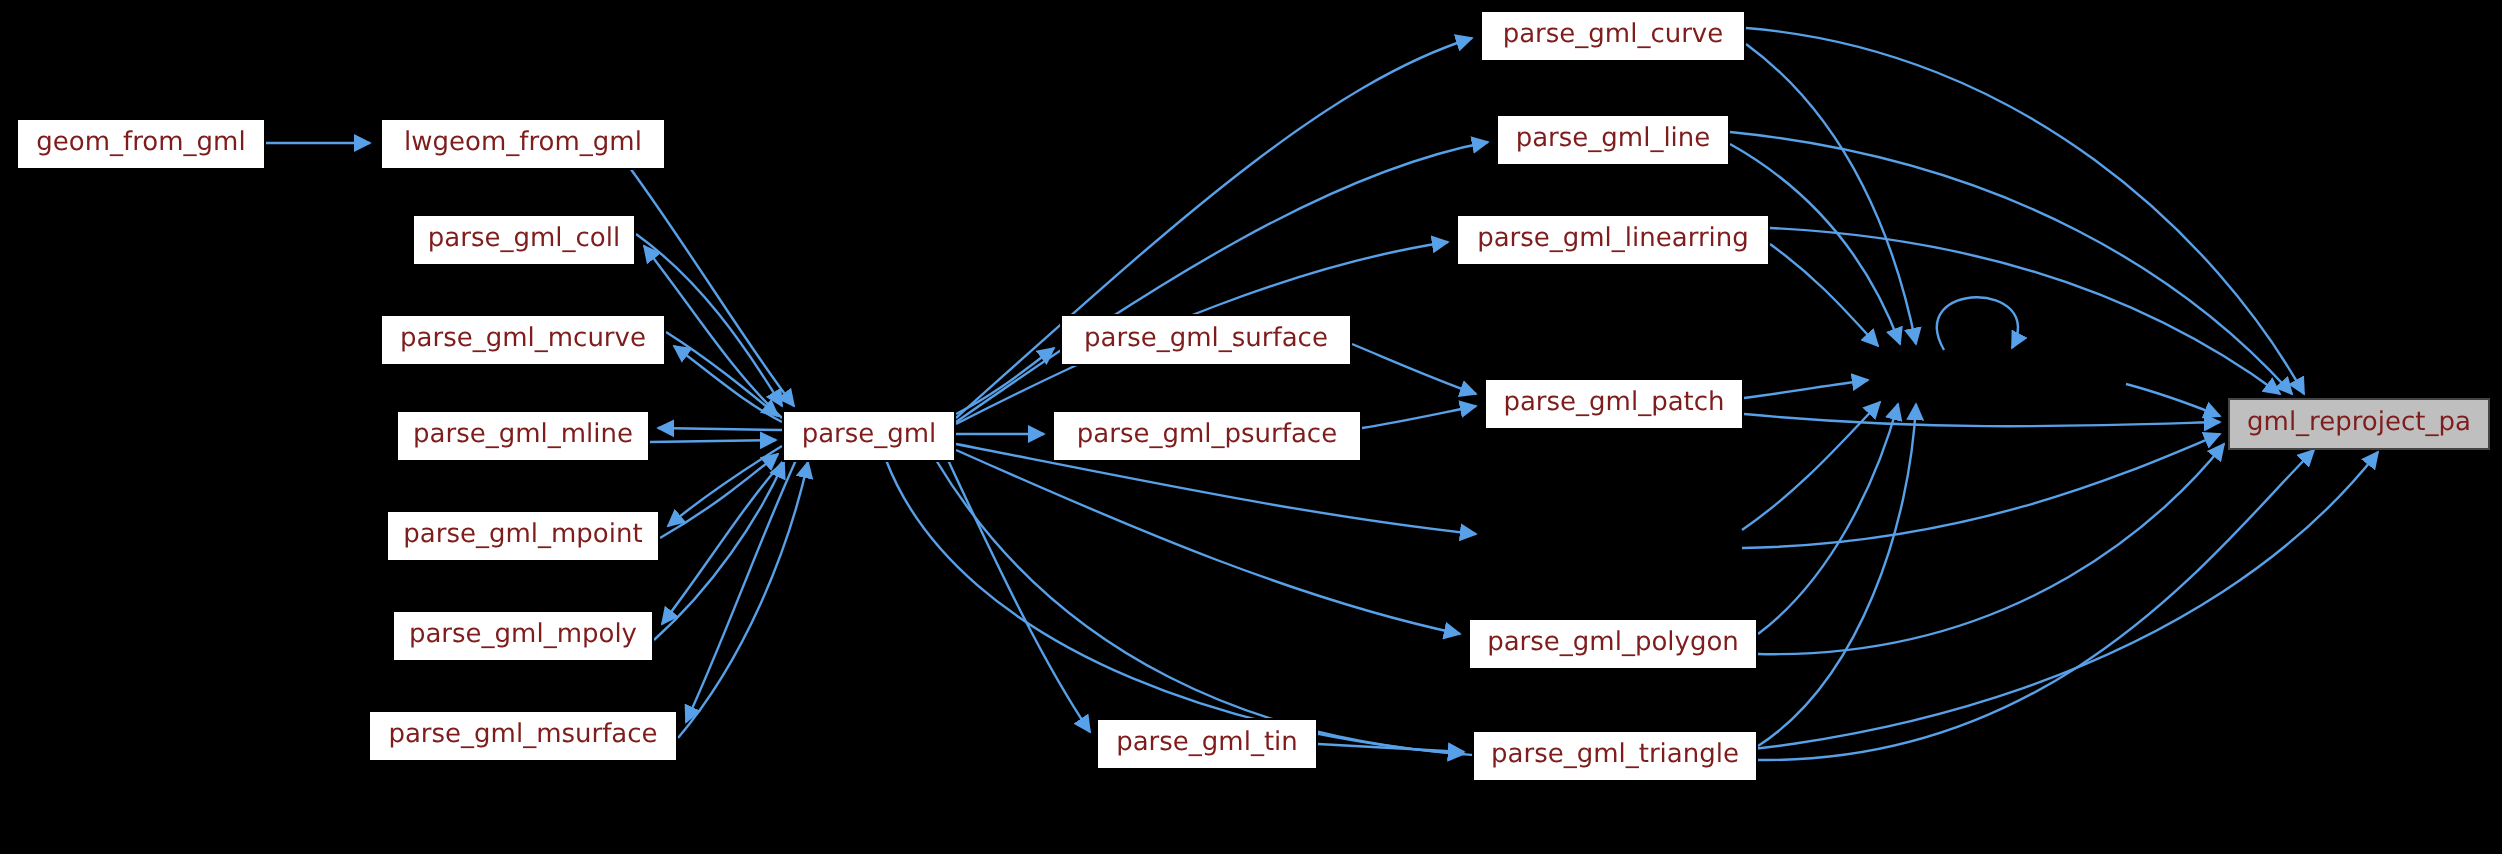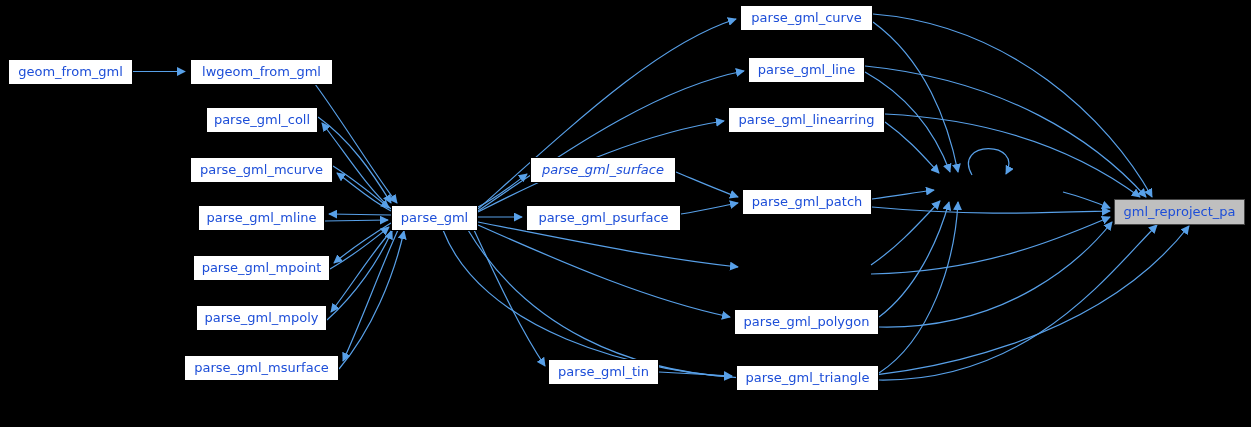--- a/index.html
+++ b/index.html
@@ -1,20 +1,20 @@
 <!DOCTYPE html>
 <html><head>
 <meta charset="utf-8">
 <style>
   html,body{margin:0;padding:0;background:#000;}
   #canvas{position:relative;width:1251px;height:427px;background:#000;overflow:hidden;
           font-family:"DejaVu Sans","Liberation Sans",sans-serif;}
   #edges{position:absolute;left:0;top:0;z-index:1;}
   .node{position:absolute;z-index:2;box-sizing:border-box;height:26px;
-        background:#fff;border:1px solid #000;color:#1d4ed8;
+        background:#fff;border:1px solid #000;color:#7f1d1d;
         font-size:13px;line-height:24px;text-align:center;white-space:nowrap;
         cursor:pointer;}
   .node.target{background:#bfbfbf;border-color:#454545;cursor:default;}
 </style>
 </head>
 <body>
 
 <div id="canvas">
 
   <svg id="edges" width="1251" height="427" viewBox="0 0 1251 427">
@@ -77,21 +77,21 @@
 
   <div class="node" style="left:190px; top:59px;  width:143px;">lwgeom_from_gml</div>
   <div class="node" style="left:8px;   top:59px;  width:125px;">geom_from_gml</div>
   <div class="node" style="left:206px; top:107px; width:112px;">parse_gml_coll</div>
   <div class="node" style="left:190px; top:157px; width:143px;">parse_gml_mcurve</div>
   <div class="node" style="left:198px; top:205px; width:127px;">parse_gml_mline</div>
   <div class="node" style="left:193px; top:255px; width:137px;">parse_gml_mpoint</div>
   <div class="node" style="left:196px; top:305px; width:131px;">parse_gml_mpoly</div>
   <div class="node" style="left:184px; top:355px; width:155px;">parse_gml_msurface</div>
   <div class="node" style="left:391px; top:205px; width:87px;">parse_gml</div>
-  <div class="node" style="left:530px; top:157px; width:146px;font-style:italic;">parse_gml_surface</div>
+  <div class="node" style="left:530px; top:157px; width:146px;">parse_gml_surface</div>
   <div class="node" style="left:526px; top:205px; width:155px;">parse_gml_psurface</div>
   <div class="node" style="left:548px; top:359px; width:111px;">parse_gml_tin</div>
   <div class="node" style="left:740px; top:5px;   width:133px;">parse_gml_curve</div>
   <div class="node" style="left:748px; top:57px;  width:117px;">parse_gml_line</div>
   <div class="node" style="left:728px; top:107px; width:157px;">parse_gml_linearring</div>
   <div class="node" style="left:742px; top:189px; width:130px;">parse_gml_patch</div>
   <div class="node" style="left:734px; top:309px; width:145px;">parse_gml_polygon</div>
   <div class="node" style="left:736px; top:365px; width:143px;">parse_gml_triangle</div>
   <div class="node target" style="left:1114px; top:199px; width:131px;">gml_reproject_pa</div>
 

